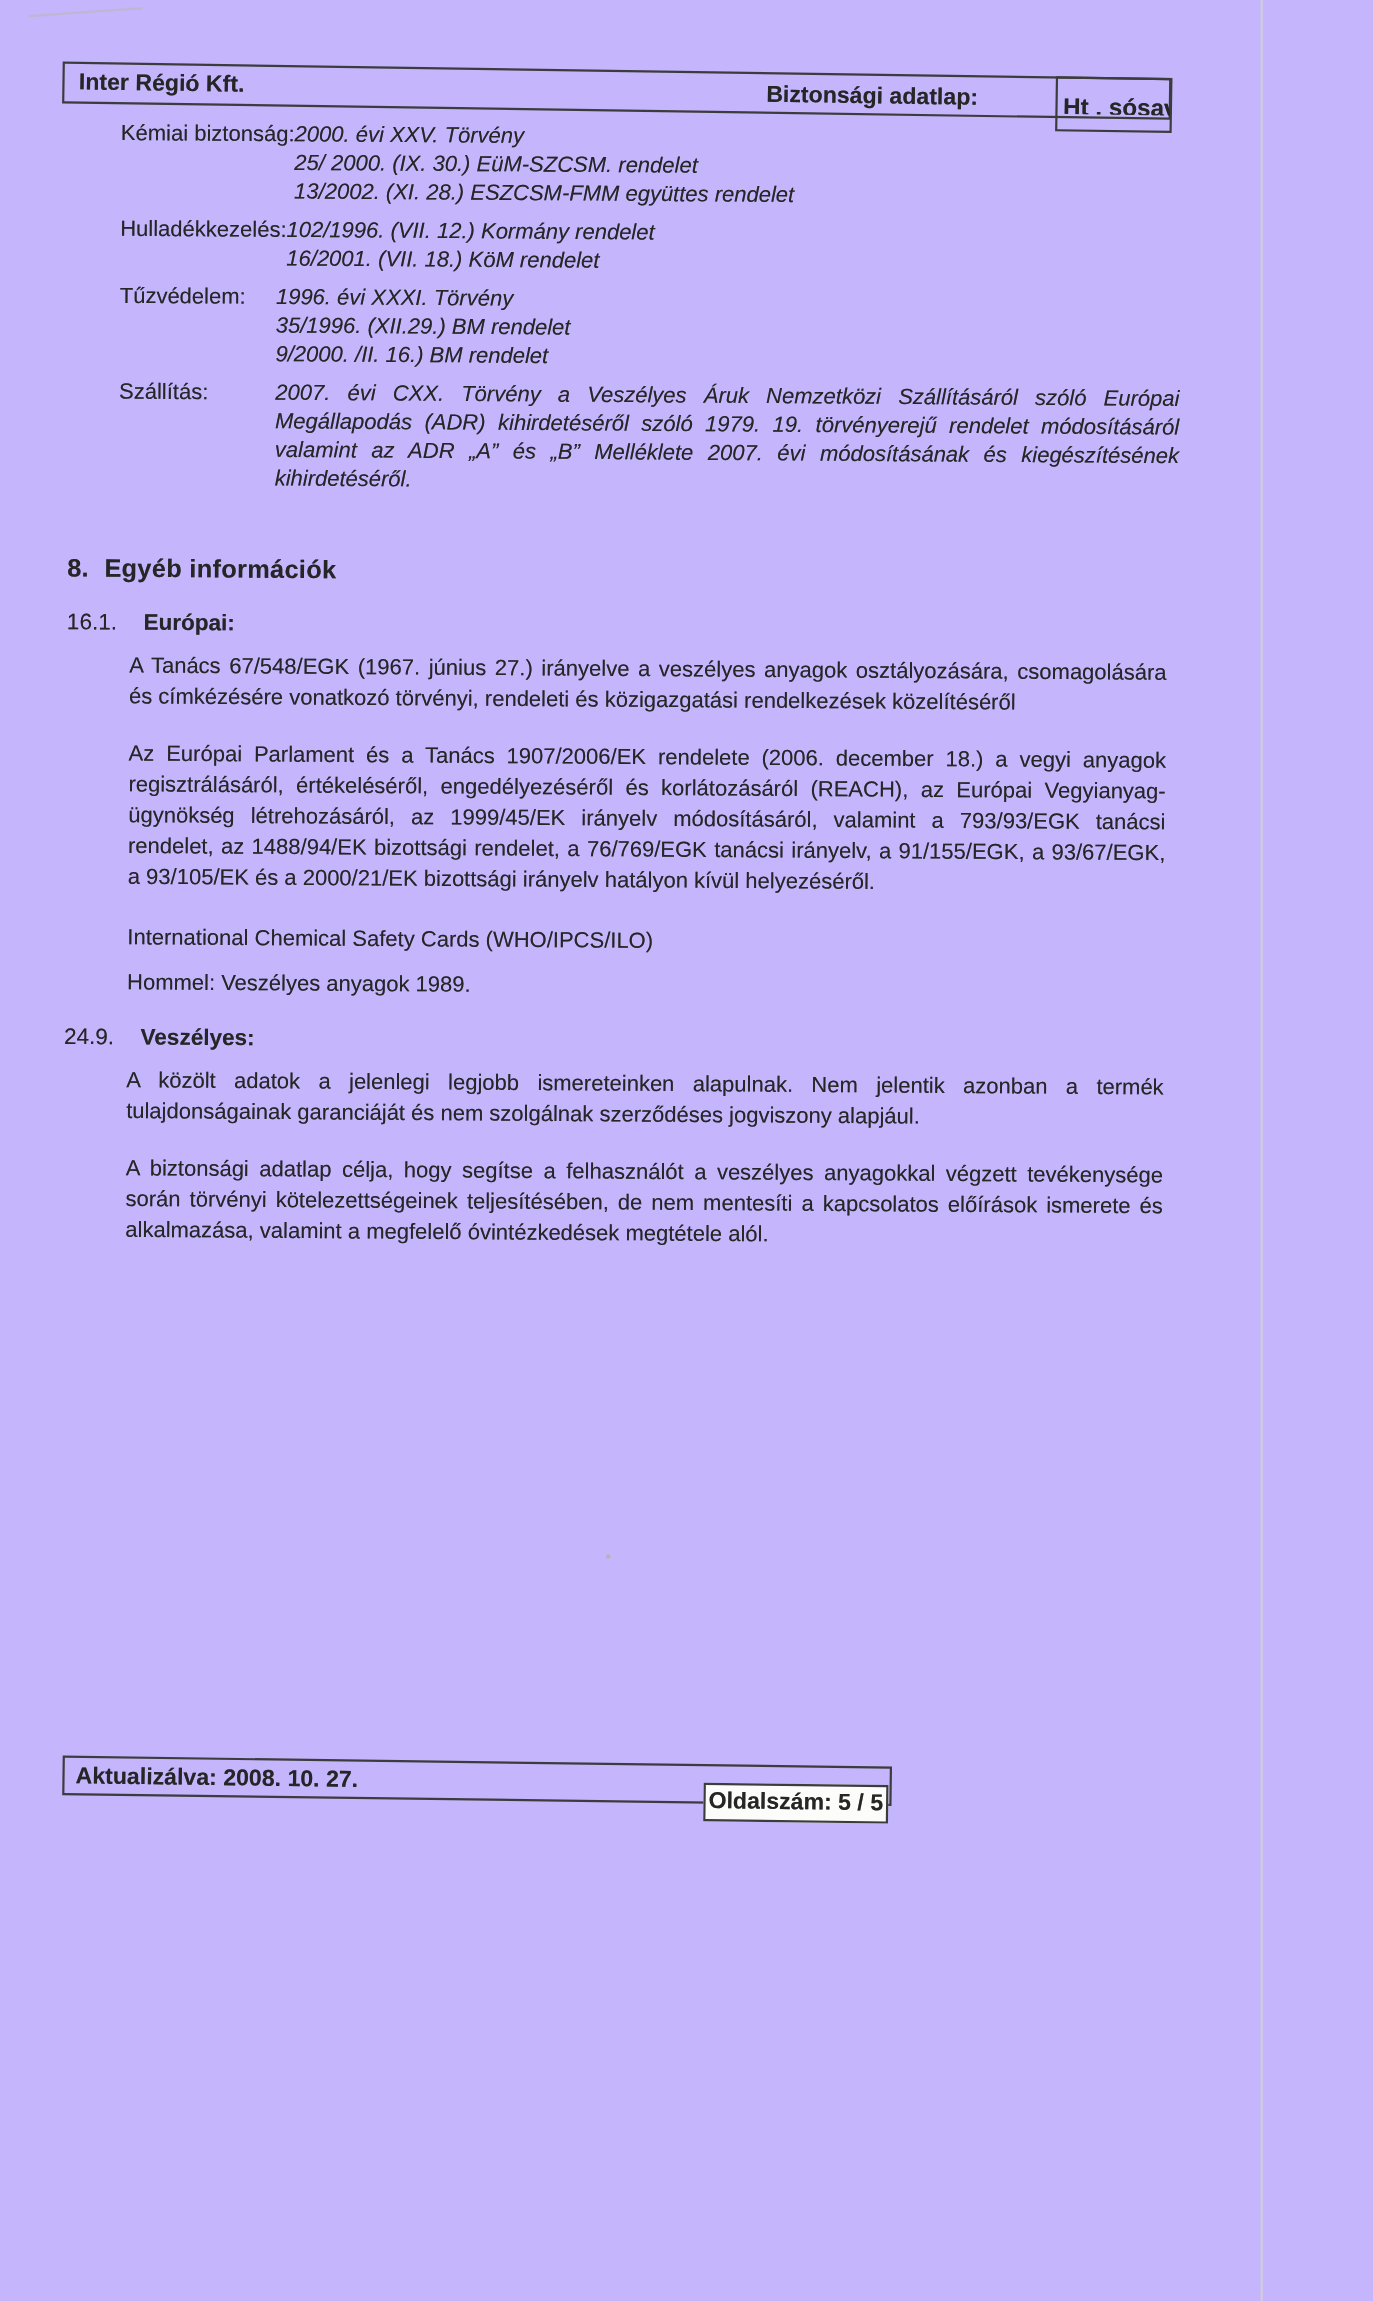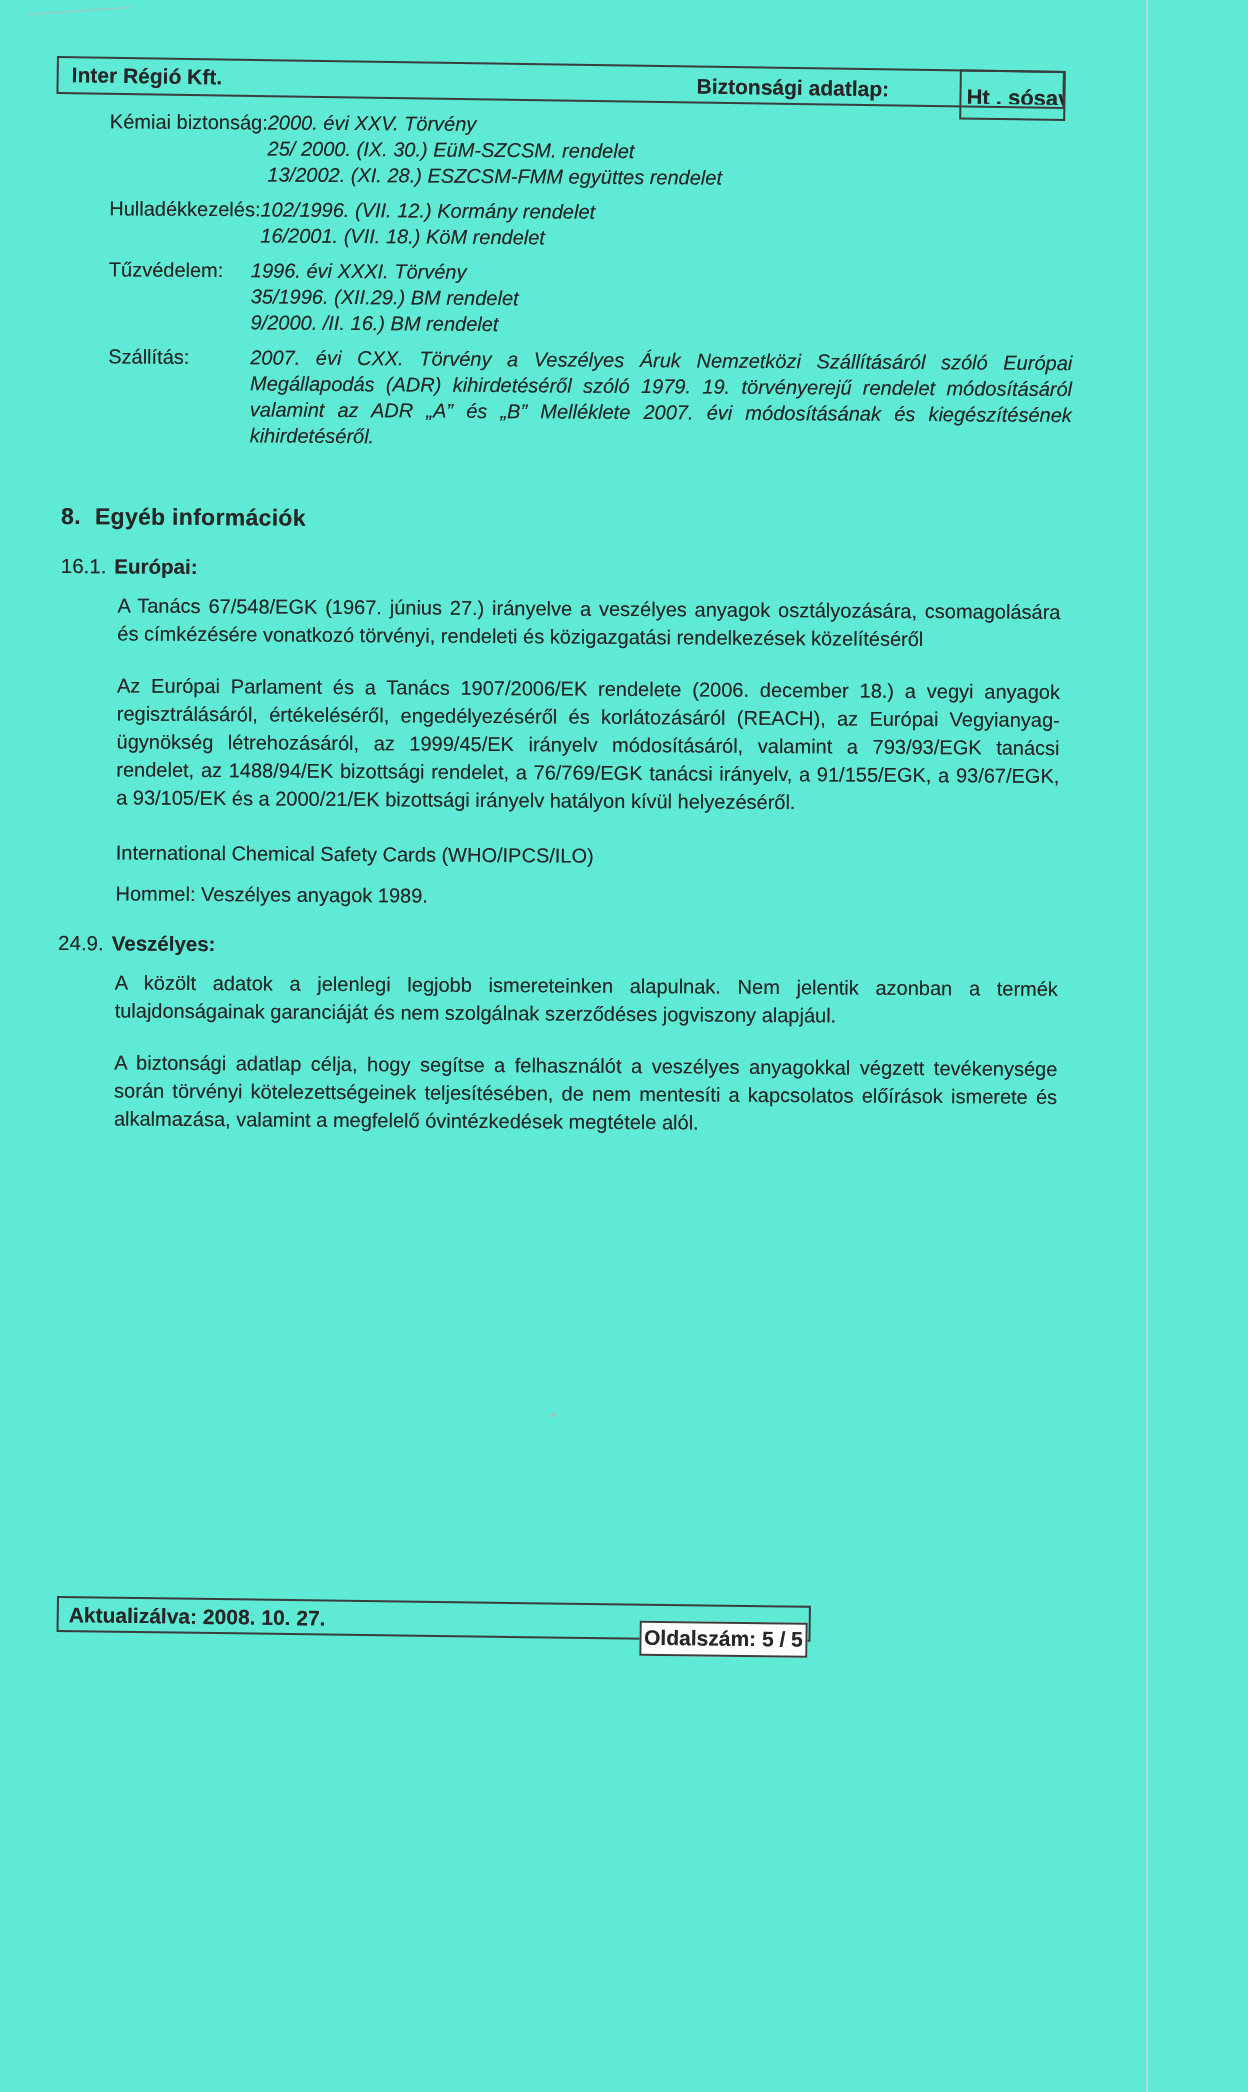--- a/index.html
+++ b/index.html
@@ -1,18 +1,18 @@
 <!DOCTYPE html>
 <html><head>
 <meta charset="utf-8">
 <style>
   html,body { margin:0; padding:0; background:#ffffff; }
   .page {
     position:relative; width:1248px; height:2092px;
-    background:#5eead4; overflow:hidden;
+    background:#c4b5fd; overflow:hidden;
     font-family:"Liberation Sans", sans-serif;
     color:#262626;
     text-shadow:0 0 .5px rgba(45,45,45,.5);
   }
 
   
   .edge-line { position:absolute; left:1146px; top:0; width:2px; height:2092px;
                background:#d6d6d4; opacity:.75; }
   .corner-line { position:absolute; left:26px; top:10px; width:104px; height:2px;
                background:#b9b9b7; opacity:.6; transform:rotate(-4deg); }
@@ -39,21 +39,21 @@
   .reg-row { display:flex; align-items:flex-start; margin:0 0 9px 110px; line-height:26px; }
   .reg-label { flex:0 0 142px; white-space:nowrap; }
   .reg-values { font-style:italic; }
   .reg-values .jp { width:822px; text-align:justify; }
 
   .sec16 { margin:56px 0 0 64px; }
   .sec-title { font-size:23px; font-weight:bold; letter-spacing:.3px; }
   .sec-title .num { margin-right:14px; }
   .subsec { margin-top:24px; }
   .sub-head { font-size:20.5px; }
-  .sub-head .num { margin-right:8px; }
+  .sub-head .num { margin-right:24px; }
   .sub-head .ttl { font-weight:bold; }
   .para { margin:13px 0 0 57px; width:943px; text-align:justify; line-height:28px; }
   .para.plain { text-align:left; }
   .gap-lg { margin-top:24px; }
   .gap-xl { margin-top:27px; }
 
   
   .footer { position:absolute; left:57px; top:1596px; width:760px; height:64px;
             transform:rotate(.75deg); transform-origin:left top; }
   .footer-main { position:absolute; left:0; top:0; width:754px; height:36px;

